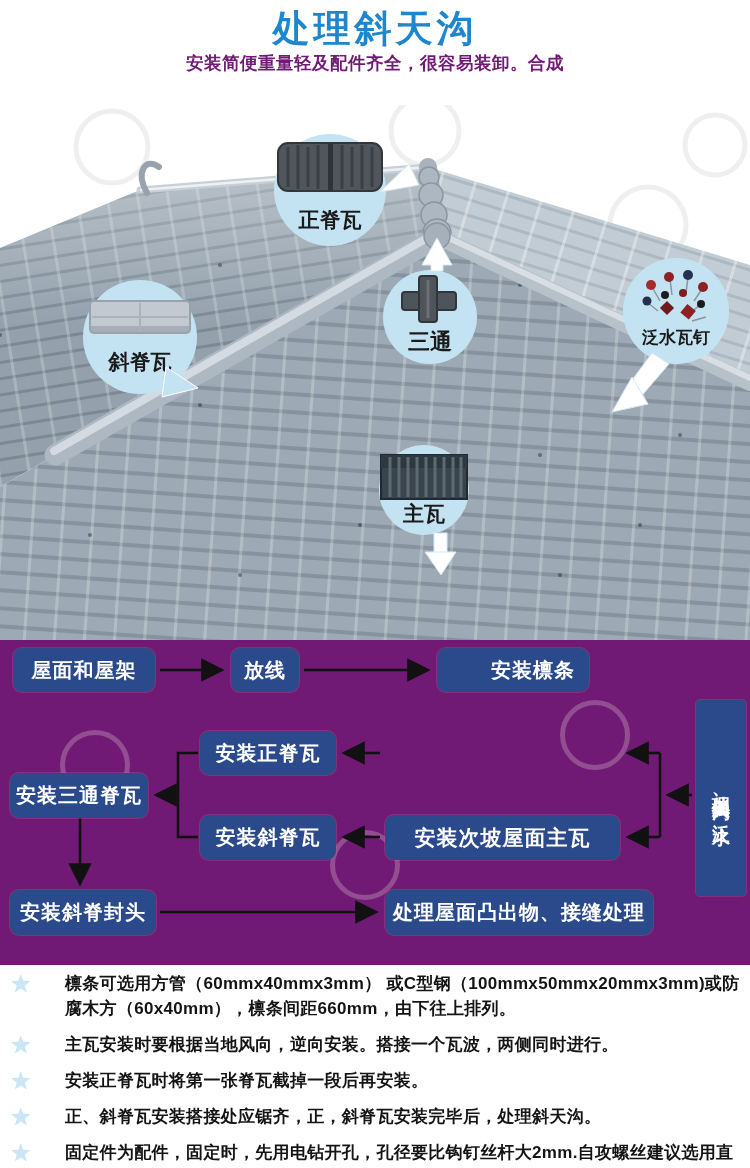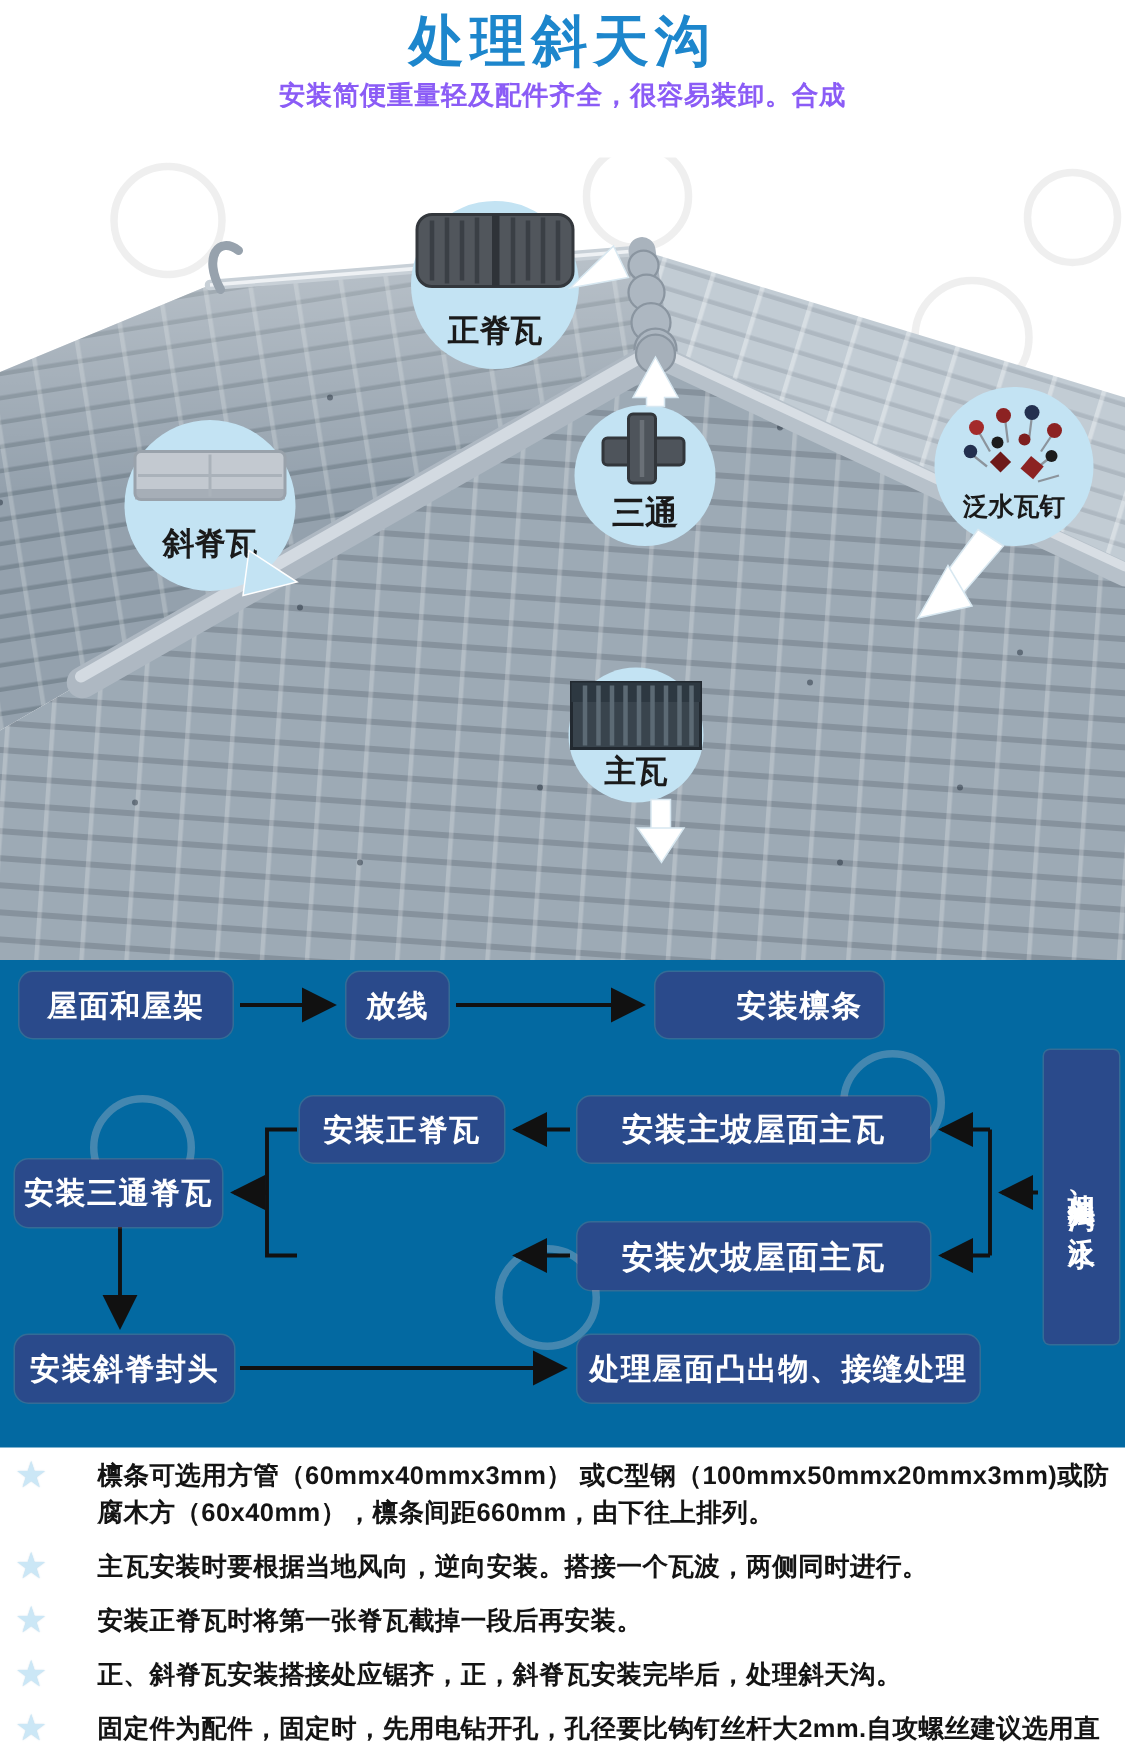--- a/index.html
+++ b/index.html
@@ -1,25 +1,25 @@
 <!DOCTYPE html>
 <html><head>
 <meta charset="utf-8">
 <style>
   html,body{margin:0;padding:0;background:#fff;}
   body{width:750px;height:1168px;position:relative;font-family:"Liberation Sans",sans-serif;overflow:hidden;}
   
   .header{width:750px;height:105px;text-align:center;position:relative;}
   .title{padding-top:7px;font-family:"Liberation Serif",serif;font-size:37px;font-weight:bold;color:#1d86cc;letter-spacing:4px;line-height:44px;}
-  .subtitle{font-size:17.5px;font-weight:600;color:#8b5cf6;line-height:24px;letter-spacing:0.5px;}
+  .subtitle{font-size:17.5px;font-weight:600;color:#701a75;line-height:24px;letter-spacing:0.5px;}
   
   .photo{width:750px;height:535px;position:relative;background:#fff;}
   .photo svg{display:block;}
   
-  .flow{position:relative;width:750px;height:325px;background:#0369a1;}
+  .flow{position:relative;width:750px;height:325px;background:#701a75;}
   .fbox{position:absolute;background:#2a4a8b;border-radius:9px;color:#fff;display:flex;align-items:center;justify-content:center;font-weight:bold;font-size:20px;letter-spacing:1px;box-shadow:0 0 0 1px rgba(200,120,120,.25);}
   .fbox.vertical{writing-mode:vertical-rl;text-orientation:upright;font-size:18px;letter-spacing:2px;border-radius:4px;}
   .flow svg{position:absolute;left:0;top:0;}
   
   .notes{width:750px;padding:6px 8px 0 10px;box-sizing:border-box;}
   .note{display:flex;align-items:flex-start;margin-bottom:11px;}
   .star{flex:0 0 34px;font-size:24px;line-height:25px;color:#cbe7f6;text-shadow:0 0 1px rgba(150,190,215,.7);text-align:left;}
   .note-text{font-size:17px;font-weight:bold;color:#141414;line-height:25px;letter-spacing:0.3px;margin-left:21px;}
   
   .wm{position:absolute;border:5px solid #ecd9d9;border-radius:50%;width:60px;height:60px;opacity:.28;pointer-events:none;}
@@ -230,22 +230,22 @@
       <line x1="692" y1="155" x2="668" y2="155" marker-end="url(#ah)"></line>
       <line x1="80" y1="178" x2="80" y2="244" marker-end="url(#ah)"></line>
       <line x1="160" y1="272" x2="376" y2="272" marker-end="url(#ah)"></line>
     </g>
   </svg>
 
   <div class="fbox" style="left:13px;top:8px;width:142px;height:44px;">屋面和屋架</div>
   <div class="fbox" style="left:231px;top:8px;width:68px;height:44px;">放线</div>
   <div class="fbox" style="left:437px;top:8px;width:112px;height:44px;padding-left:40px;">安装檩条</div>
   <div class="fbox" style="left:200px;top:91px;width:136px;height:44px;">安装正脊瓦</div>
-  <div class="fbox" style="left:385px;top:91px;width:235px;height:44px;font-size:21px;">安装主坡屋面主瓦</div>
   <div class="fbox" style="left:10px;top:133px;width:138px;height:45px;">安装三通脊瓦</div>
+  <div class="fbox" style="left:200px;top:175px;width:136px;height:45px;">安装斜脊瓦</div>
   <div class="fbox" style="left:385px;top:175px;width:235px;height:45px;font-size:21px;">安装次坡屋面主瓦</div>
   <div class="fbox vertical" style="left:696px;top:60px;width:50px;height:196px;">处理斜天沟、泛水</div>
   <div class="fbox" style="left:10px;top:250px;width:146px;height:45px;">安装斜脊封头</div>
   <div class="fbox" style="left:385px;top:250px;width:268px;height:45px;text-align:right;">处理屋面凸出物、接缝处理</div>
 </div>
 
 <div class="notes">
   <div class="note">
     <span class="star">★</span>
     <span class="note-text">檩条可选用方管（60mmx40mmx3mm） 或C型钢（100mmx50mmx20mmx3mm)或防腐木方（60x40mm），檩条间距660mm，由下往上排列。</span>

